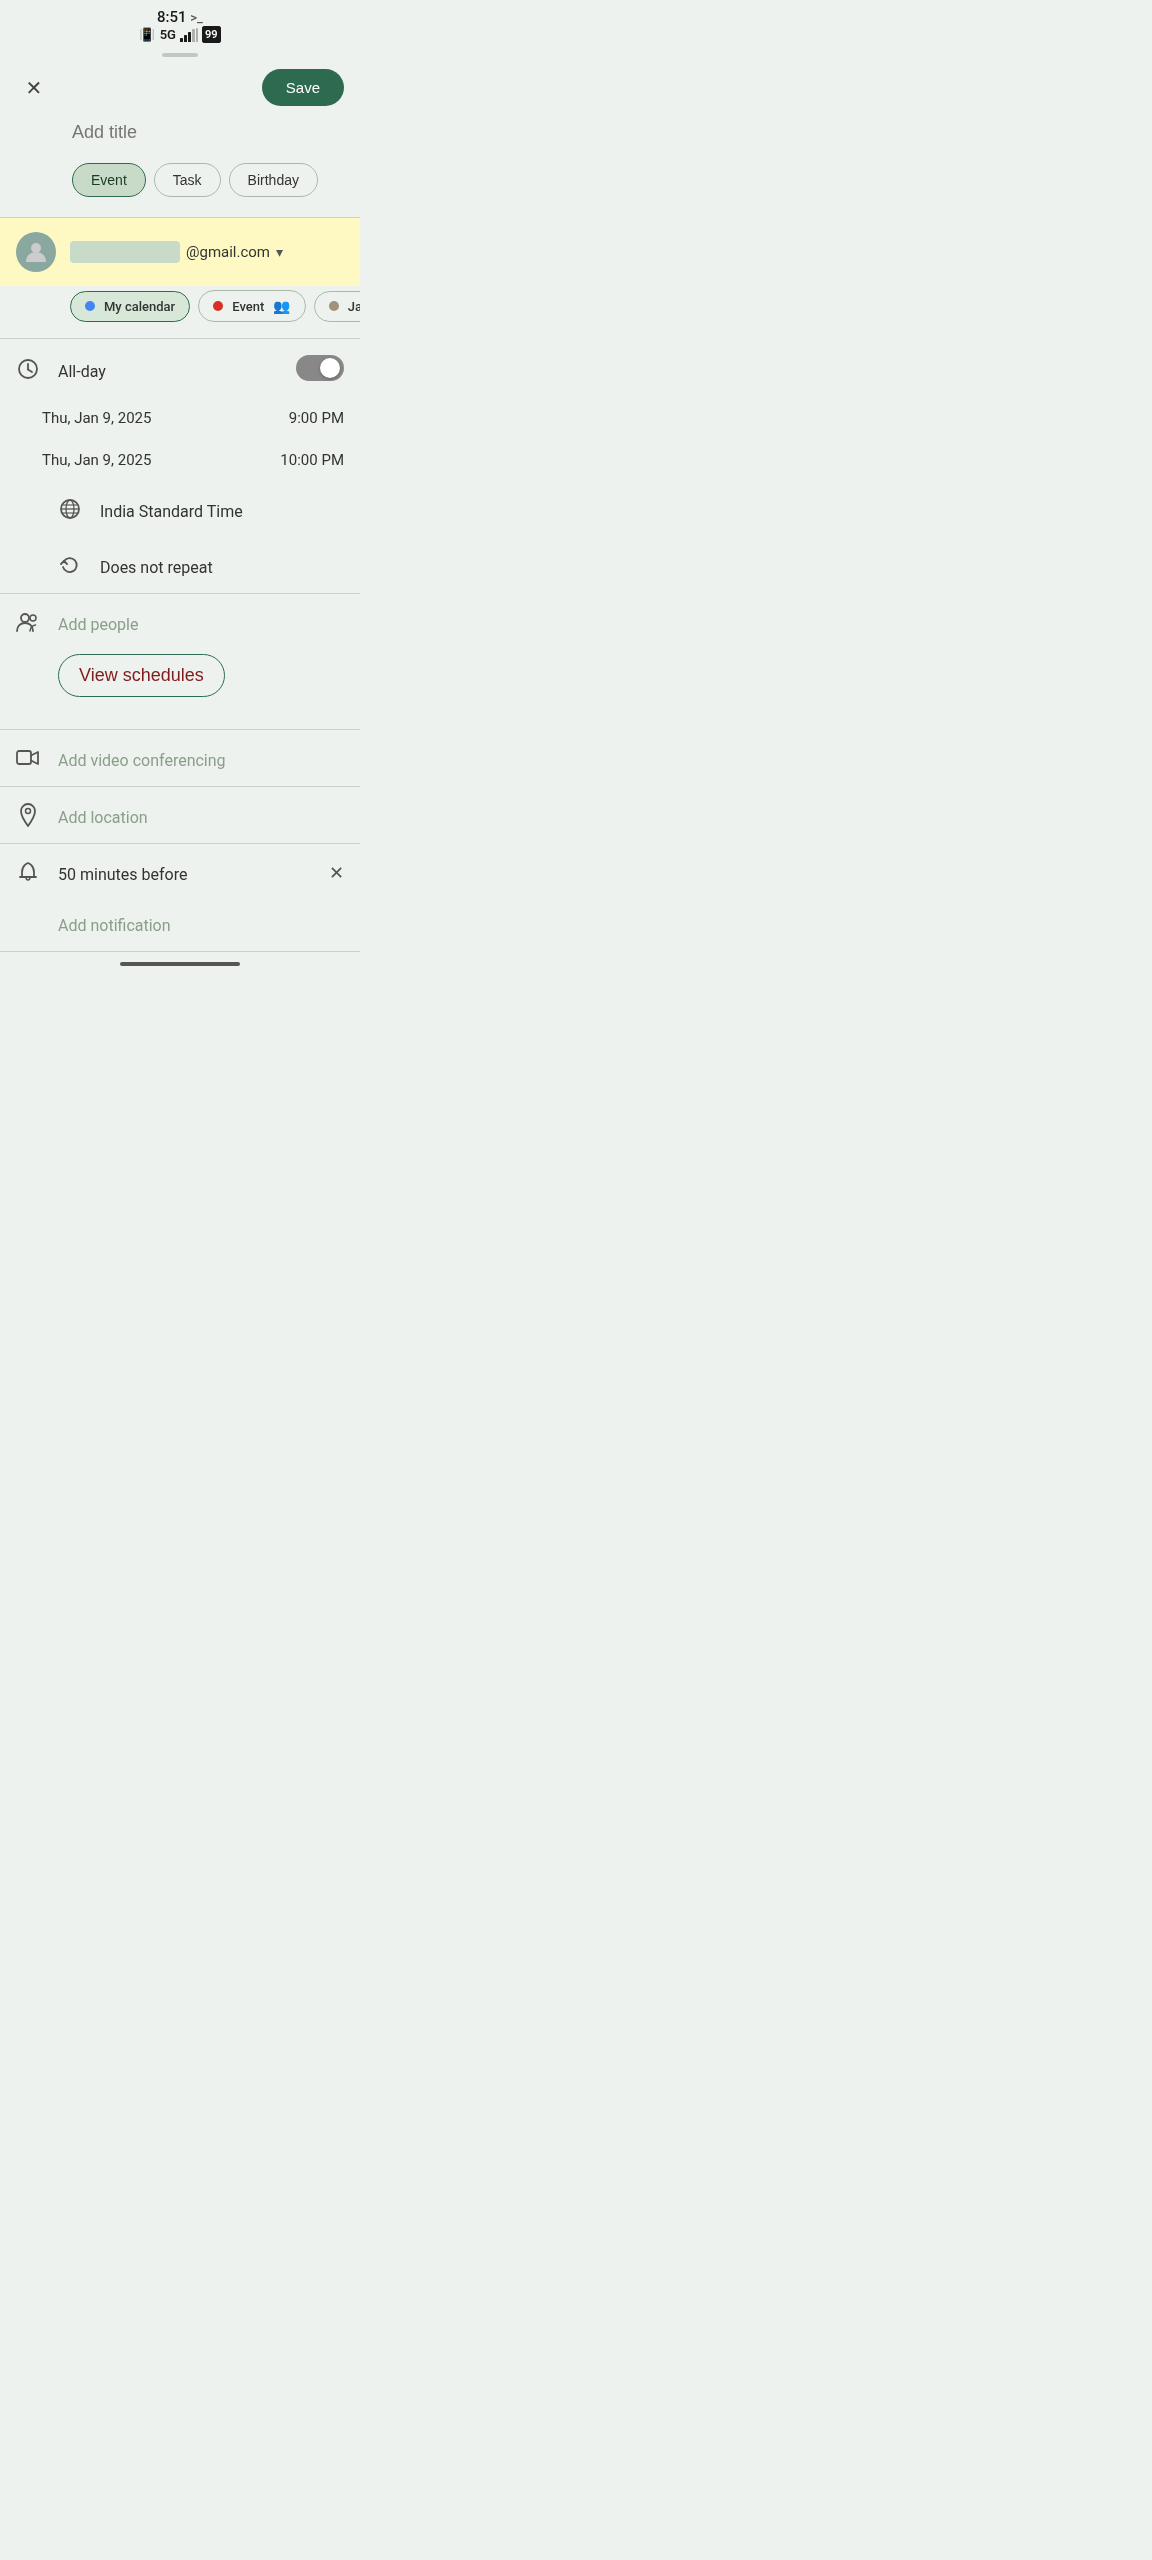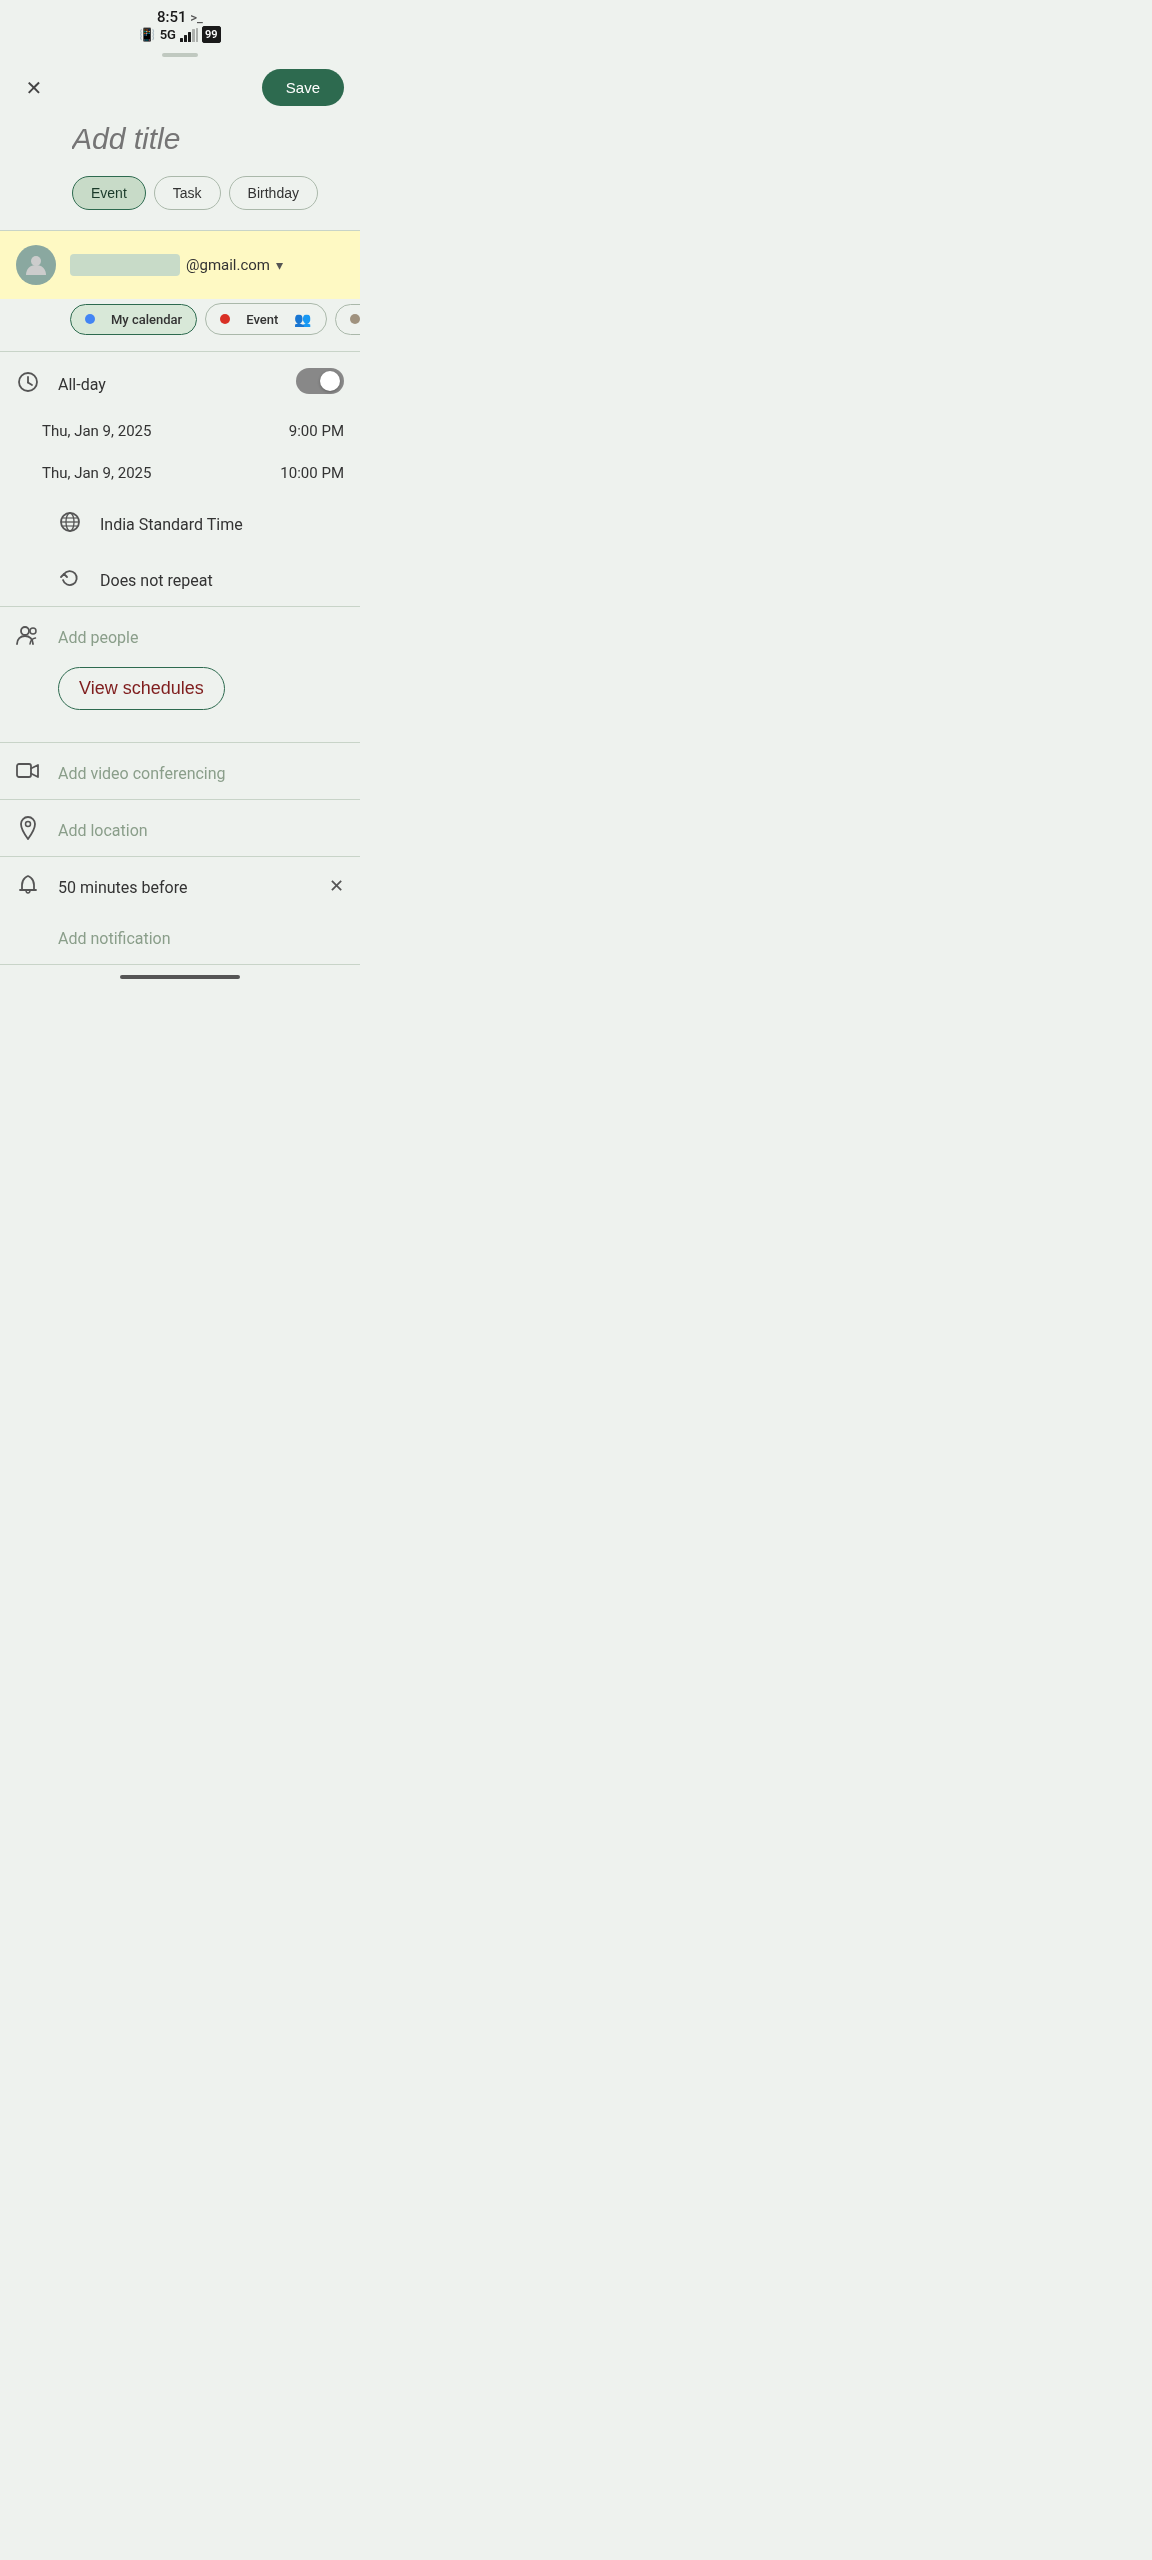--- a/index.html
+++ b/index.html
@@ -77,27 +77,26 @@
       font-size: 15px;
       font-weight: 500;
       cursor: pointer;
     }
 
     
     .title-section {
       padding: 4px 16px 20px 72px;
     }
     .title-input {
-      font-size: 30px;
+      font-size: 18px;
       color: #9aab9a;
       background: transparent;
       border: none;
       outline: none;
       width: 100%;
-      font-style: italic;
     }
 
     
     .event-type-tabs {
       display: flex;
       gap: 8px;
       padding: 0 16px 20px 72px;
     }
     .tab-btn {
       border-radius: 24px;
@@ -170,21 +169,21 @@
       align-items: center;
       gap: 8px;
       padding: 4px 16px 16px 70px;
       overflow-x: auto;
       scrollbar-width: none;
     }
     .calendar-chips::-webkit-scrollbar { display: none; }
     .chip {
       display: flex;
       align-items: center;
-      gap: 16px;
+      gap: 9px;
       border-radius: 24px;
       padding: 7px 14px;
       font-size: 13px;
       font-weight: 500;
       white-space: nowrap;
       cursor: pointer;
       border: 1.5px solid #aab8aa;
       background: transparent;
       color: #333;
       flex-shrink: 0;

